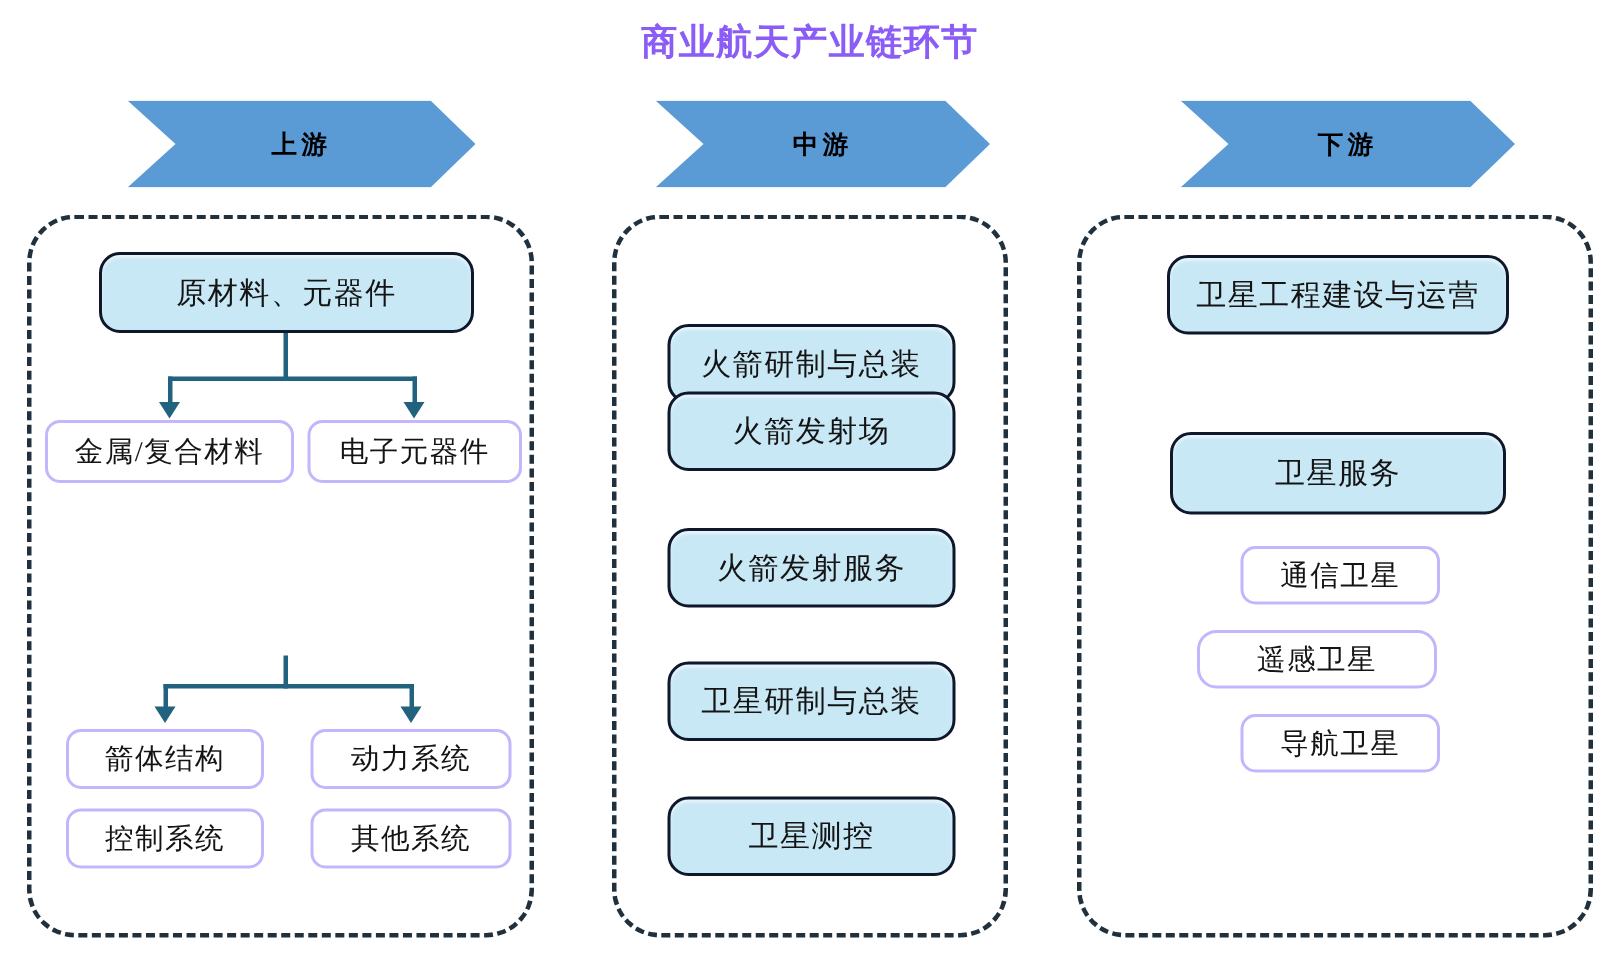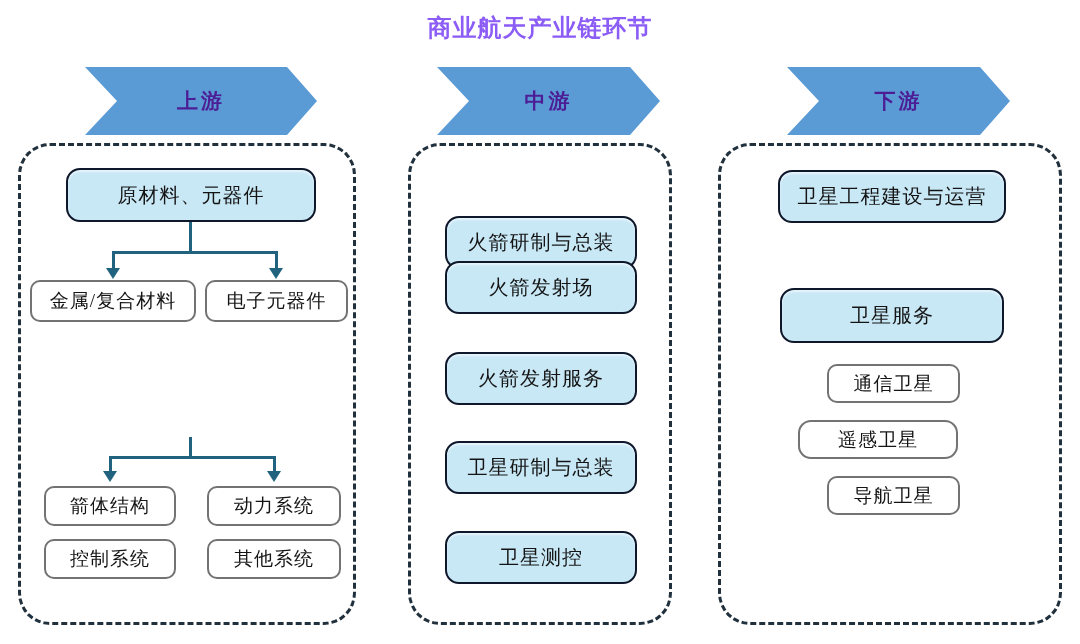--- a/index.html
+++ b/index.html
@@ -6,41 +6,41 @@
   .canvas {
     position:relative; width:1080px; height:644px; background:#ffffff;
     font-family:"Liberation Serif", serif; overflow:hidden;
   }
   .title {
     position:absolute; top:12px; left:0; width:100%;
     text-align:center; font-size:24px; font-weight:700; color:#8b5cf6;
     letter-spacing:1px;
   }
   .stage-arrow {
-    position:absolute; top:67px; height:68px; background:#5B9BD5;
+    position:absolute; top:67px; height:58px; background:#5B9BD5;
     clip-path:polygon(0 0, calc(100% - 30px) 0, 100% 50%, calc(100% - 30px) 100%, 0 100%, 32px 50%);
     display:flex; align-items:center; justify-content:center;
-    color:#4c1d95; font-size:21px; font-weight:700; letter-spacing:3px;
+    color:#000000; font-size:17px; font-weight:700; letter-spacing:3px;
   }
   .dashed-container {
     position:absolute; top:143px; height:482px; box-sizing:border-box;
     border:3px dashed #20303C; border-radius:32px; background:transparent;
   }
   .node {
     position:absolute; box-sizing:border-box;
     display:flex; align-items:center; justify-content:center;
     color:#141414; text-align:center; letter-spacing:1px;
   }
   .node.filled {
     background:#C9E8F6; border:2px solid #0f172a; border-radius:14px;
     font-size:20px;
     box-shadow: inset 0 2px 2px rgba(255,255,255,0.55);
   }
   .node.plain {
-    background:#ffffff; border:2px solid #737373; border-radius:10px;
+    background:#ffffff; border:2px solid #c4b5fd; border-radius:10px;
     font-size:19px;
   }
   .vline, .hline { position:absolute; background:#21637F; }
   .arrowhead-down {
     position:absolute; width:0; height:0;
     border-left:7px solid transparent; border-right:7px solid transparent;
     border-top:11px solid #21637F;
   }
 </style>
 </head>

